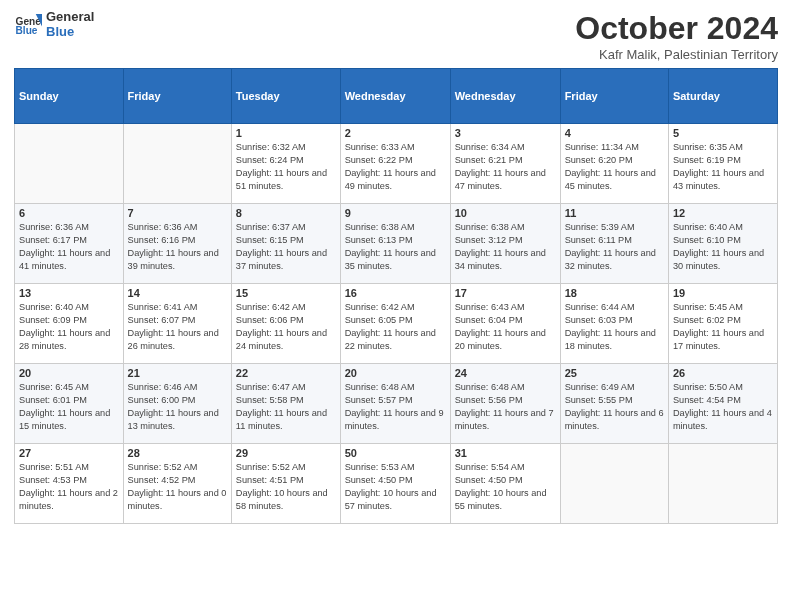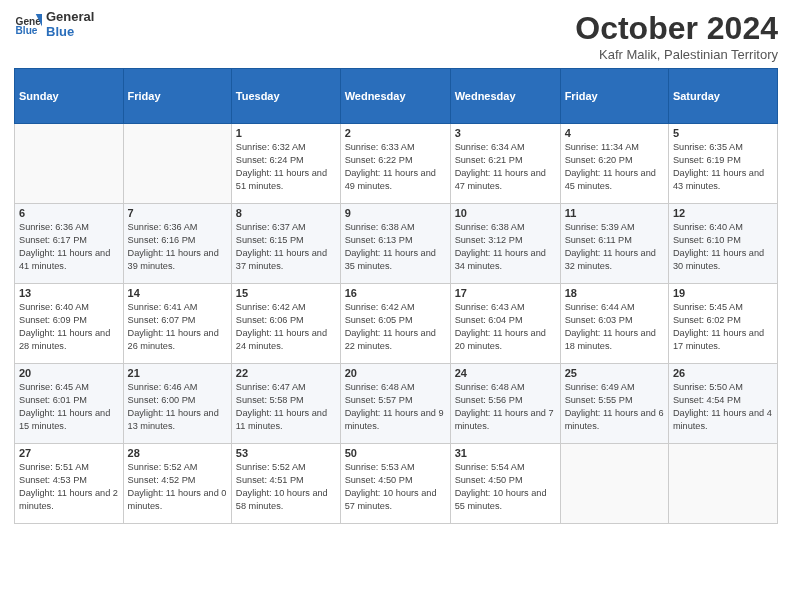--- a/index.html
+++ b/index.html
@@ -290,21 +290,21 @@
 Sunset: 4:53 PM
 Daylight: 11 hours and 2 minutes.</div>
           </td>
           <td>
             <span class="day-num">28</span>
             <div class="day-info">Sunrise: 5:52 AM
 Sunset: 4:52 PM
 Daylight: 11 hours and 0 minutes.</div>
           </td>
           <td>
-            <span class="day-num">53</span>
+            <span class="day-num">29</span>
             <div class="day-info">Sunrise: 5:52 AM
 Sunset: 4:51 PM
 Daylight: 10 hours and 58 minutes.</div>
           </td>
           <td>
             <span class="day-num">50</span>
             <div class="day-info">Sunrise: 5:53 AM
 Sunset: 4:50 PM
 Daylight: 10 hours and 57 minutes.</div>
           </td>

